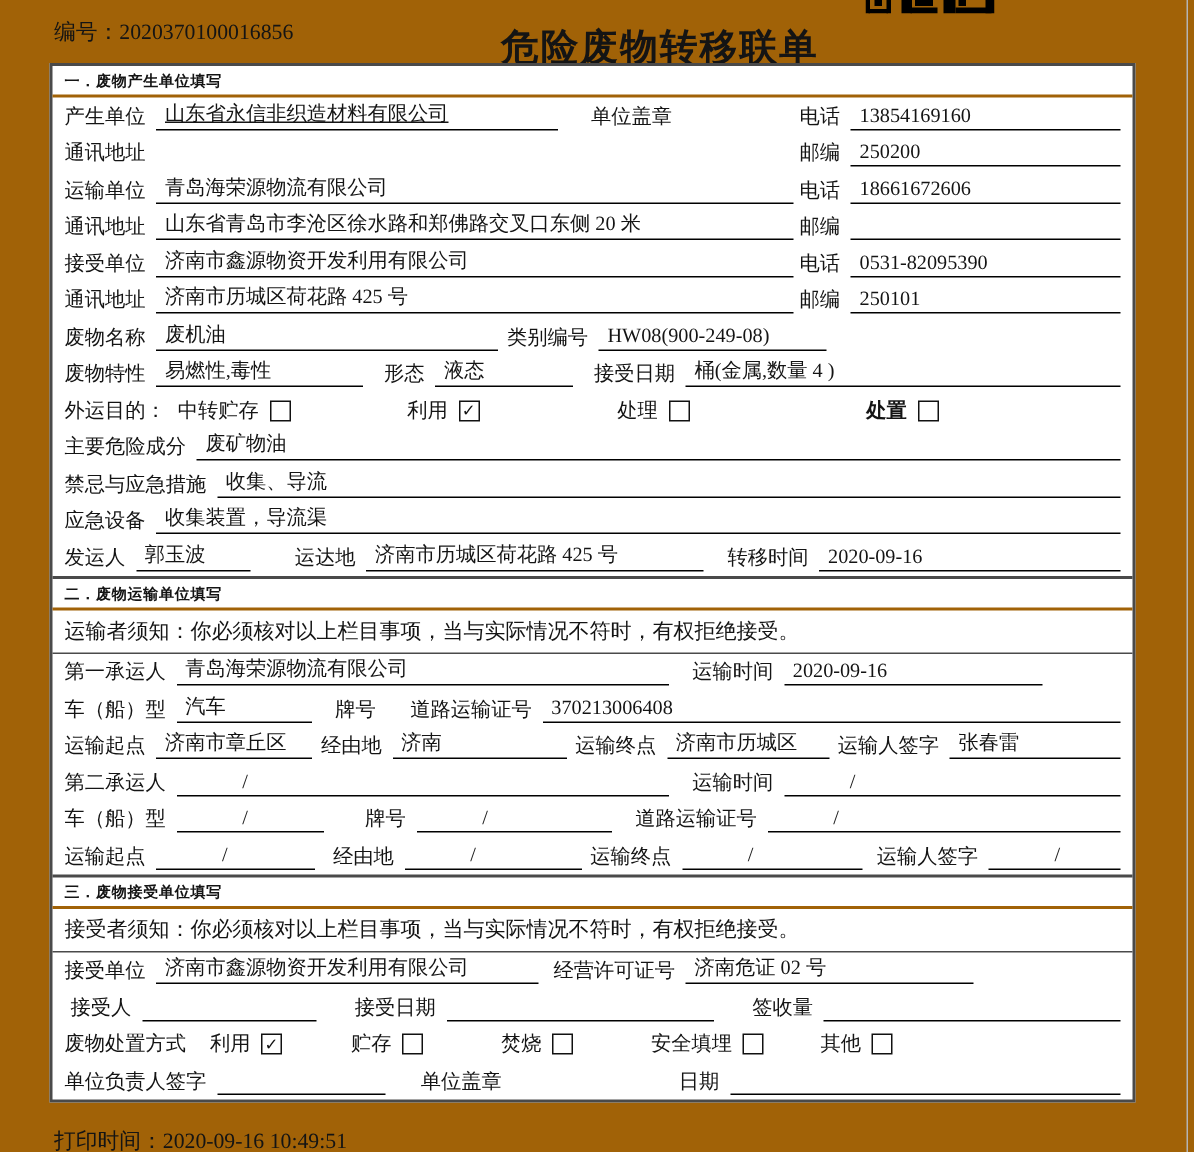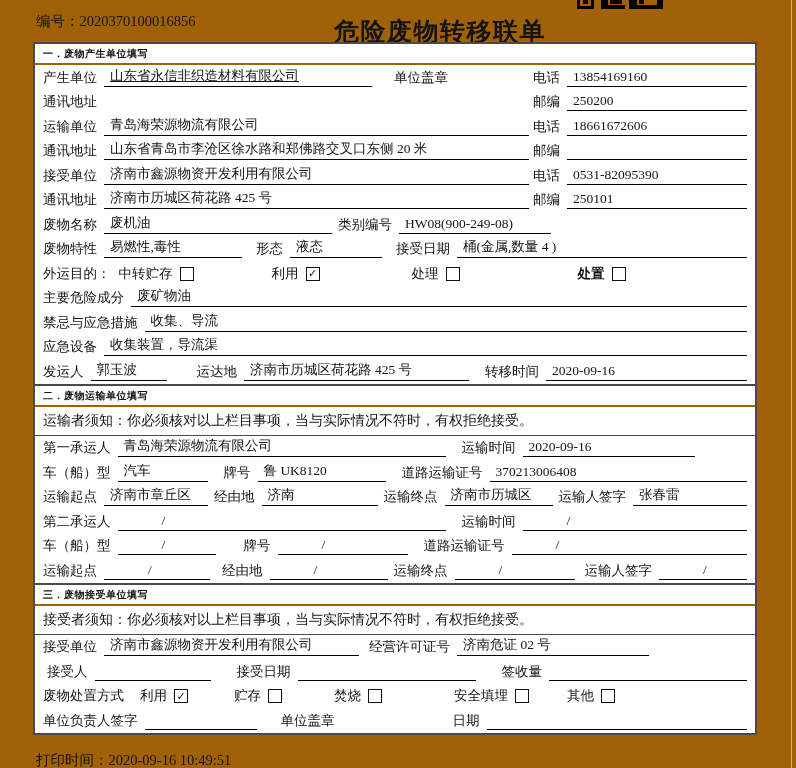--- a/index.html
+++ b/index.html
@@ -234,21 +234,20 @@
               <span class="val" style="width: 172px;">2020-09-16</span>
             </span>
           </div>
           <div class="row">
             <span class="fgroup">
               <span class="lbl">车（船）型</span>
               <span class="val" style="width: 90px;">汽车</span>
             </span>
             <span class="fgroup" style="margin-left: 16px;">
               <span class="lbl">牌号</span>
-              <span class="val" style="width: 128px;">鲁 UK8120</span>
             </span>
             <span class="fgroup grow" style="margin-left: 16px;">
               <span class="lbl">道路运输证号</span>
               <span class="val">370213006408</span>
             </span>
           </div>
           <div class="row">
             <span class="fgroup">
               <span class="lbl">运输起点</span>
               <span class="val" style="width: 104px;">济南市章丘区</span>
@@ -345,21 +344,21 @@
               <span class="box">✓</span>
             </span>
             <span class="cb" style="margin-left: 46px;">
               <span>贮存</span>
               <span class="box"></span>
             </span>
             <span class="cb" style="margin-left: 52px;">
               <span>焚烧</span>
               <span class="box"></span>
             </span>
-            <span class="cb" style="margin-left: 72px;">
+            <span class="cb" style="margin-left: 52px;">
               <span>安全填埋</span>
               <span class="box"></span>
             </span>
             <span class="cb" style="margin-left: 38px;">
               <span>其他</span>
               <span class="box"></span>
             </span>
           </div>
           <div class="row">
             <span class="fgroup">

